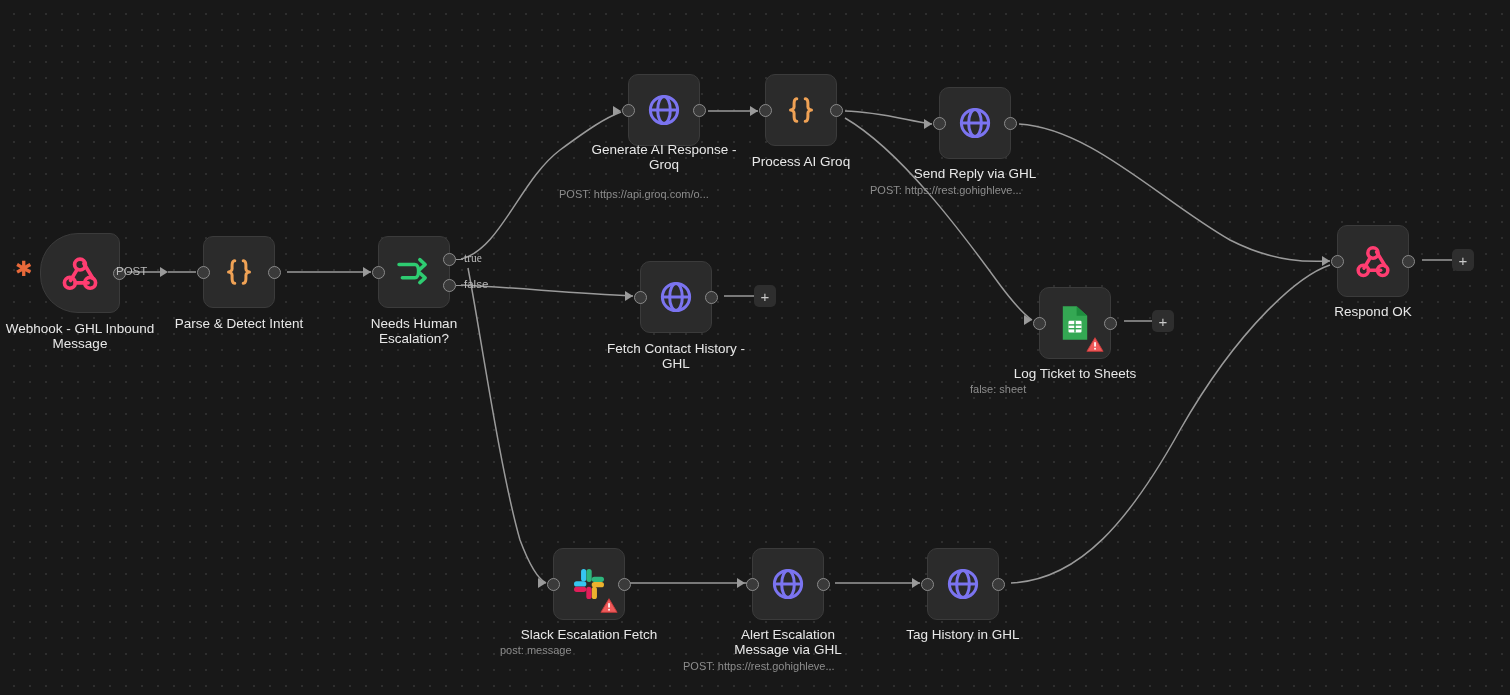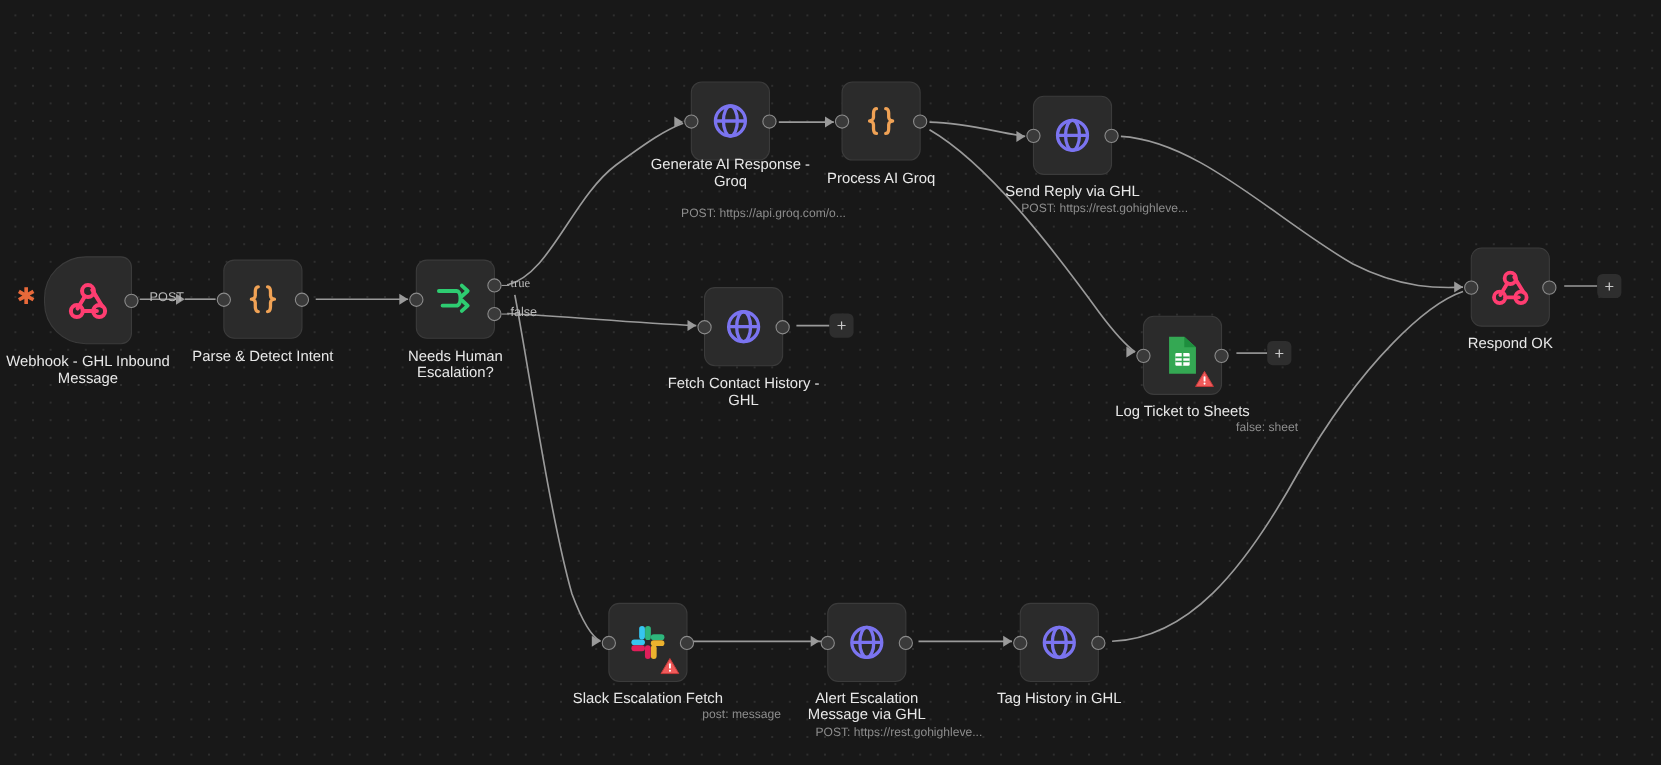--- a/index.html
+++ b/index.html
@@ -33,21 +33,21 @@
   .nlabel {
     position:absolute;
     left:50%; transform:translateX(-50%);
     width:180px; text-align:center;
     color:#e8e8e8; font-size:13.5px; line-height:15px;
     white-space:pre-line;
   }
   .nsub {
     position:absolute;
     left:50%; transform:translateX(-50%);
-    width:210px; text-align:right;
+    width:210px; text-align:left;
     color:#8d8d8d; font-size:11px; line-height:13px;
     white-space:nowrap; overflow:hidden; text-overflow:ellipsis;
   }
 
   .port {
     position:absolute; width:13px; height:13px;
     border-radius:50%; background:#3a3a3a;
     border:1.6px solid #8b8b8b;
   }
   .port.in { left:-7px; }
@@ -139,21 +139,21 @@
         <circle cx="6.2" cy="17.6" r="3.1"></circle>
         <path d="M9.3 17.6 L16.6 17.6"></path>
         <circle cx="17.8" cy="17.6" r="3.1"></circle>
         <path d="M19.3 15 L14.2 6.6"></path>
       </svg>
       <div class="port out" style="top:33px;"></div>
     </div>
     <div class="nlabel" style="top:88px; left:40px;">Webhook - GHL Inbound
 Message</div>
   </div>
-  <div class="branchlabel" style="left:136px; top:265px;text-align:right;">POST</div>
+  <div class="branchlabel" style="left:116px; top:265px;text-align:right;">POST</div>
 
   <div class="node" style="left:203px; top:236px;">
     <div class="nbody sq">
       <svg class="icon" width="36" height="36" viewBox="0 0 24 24" fill="none" stroke="#f0a255" stroke-width="2" stroke-linecap="round" stroke-linejoin="round">
         <path d="M9.2 4.5 C7 4.5 7.4 8 7.4 9.8 C7.4 11.2 6 12 5 12 C6 12 7.4 12.8 7.4 14.2 C7.4 16 7 19.5 9.2 19.5"></path>
         <path d="M14.8 4.5 C17 4.5 16.6 8 16.6 9.8 C16.6 11.2 18 12 19 12 C18 12 16.6 12.8 16.6 14.2 C16.6 16 17 19.5 14.8 19.5"></path>
       </svg>
       <div class="port in" style="top:29px;"></div>
       <div class="port out" style="top:29px;"></div>
     </div>

